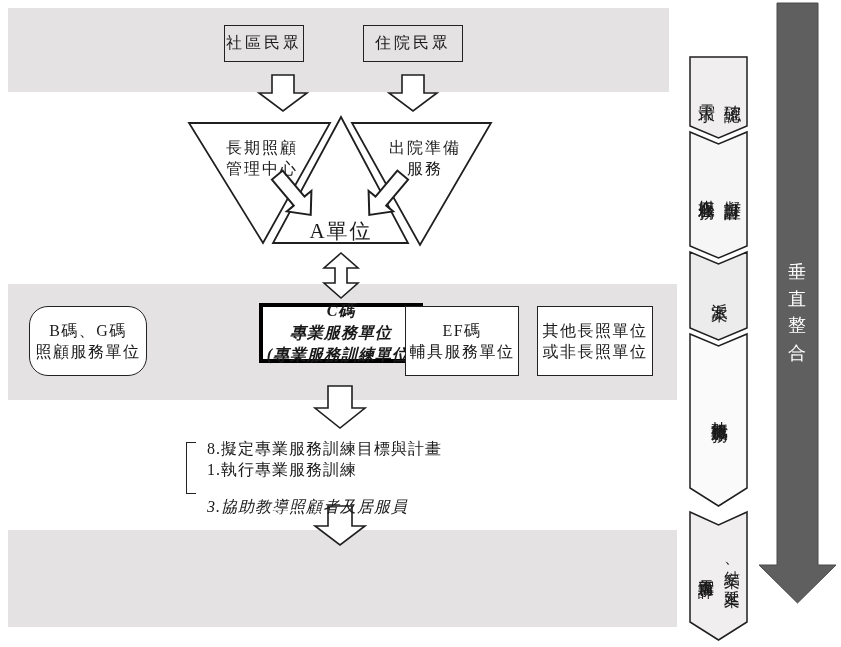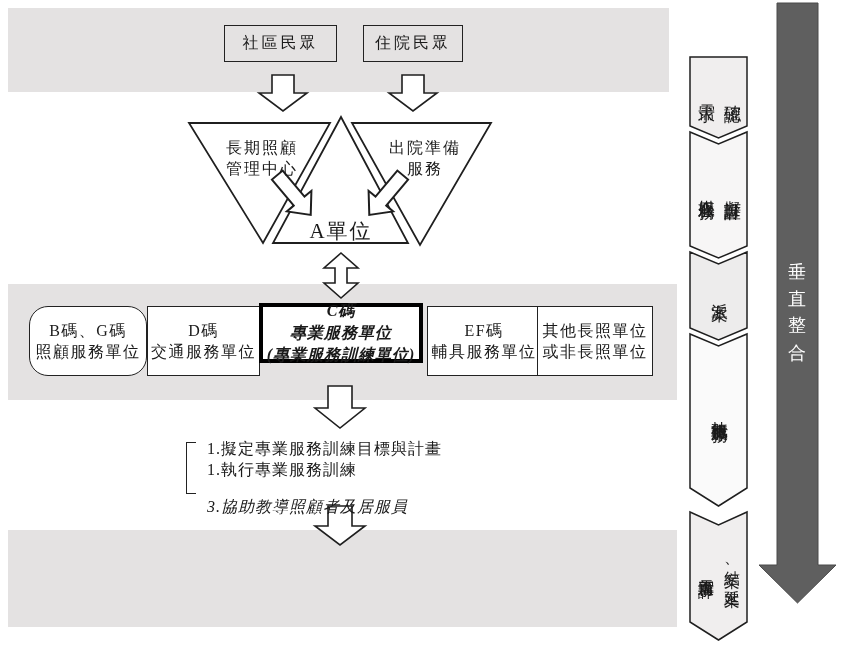--- a/index.html
+++ b/index.html
@@ -64,43 +64,41 @@
 
     <polygon points="690,57 747,57 747,126 718.5,138 690,126" fill="#f0eeee" stroke="#1f1f1f" stroke-width="1.5"></polygon>
     <polygon points="690,132 718.5,144 747,132 747,246 718.5,258 690,246" fill="#f7f6f6" stroke="#1f1f1f" stroke-width="1.5"></polygon>
     <polygon points="690,252 718.5,264 747,252 747,328 718.5,340 690,328" fill="#edecec" stroke="#1f1f1f" stroke-width="1.5"></polygon>
     <polygon points="690,334 718.5,346 747,334 747,488 718.5,506 690,488" fill="#fafafa" stroke="#1f1f1f" stroke-width="1.5"></polygon>
     <polygon points="690,512 718.5,525 747,512 747,622 718.5,640 690,622" fill="#f0eeee" stroke="#1f1f1f" stroke-width="1.5"></polygon>
 
     <polygon points="777,3 818,3 818,565 836,565 797.5,603 759,565 777,565" fill="#5f5f5f" stroke="#4a4a4a" stroke-width="1"></polygon>
   </svg>
 
-  <div class="cbox topbox" style="left:224px;top:25px;width:113px;height:37px;">社區民眾</div>
+  <div class="cbox topbox" style="left:224px;top:25px;width:80px;height:37px;">社區民眾</div>
   <div class="cbox topbox" style="left:363px;top:25px;width:100px;height:37px;">住院民眾</div>
 
   <div class="txt trilabel" style="left:200px;top:137px;width:124px;">長期照顧
 管理中心</div>
   <div class="txt trilabel" style="left:363px;top:137px;width:124px;">出院準備
 服務</div>
   <div class="txt hublabel" style="left:296px;top:217px;width:90px;">A單位</div>
 
   <div class="cbox unitbox" style="left:29px;top:306px;width:118px;height:70px;border-radius:19px;">B碼、G碼
 照顧服務單位</div>
-  <div class="cbox unitbox" style="left:147px;top:306px;width:113px;height:70px;">D碼
-交通服務單位</div>
   <div class="cbox unitbox em" style="left:259px;top:303px;width:164px;height:60px;font-style:italic;">C碼
 專業服務單位
 (專業服務訓練單位)</div>
-  <div class="cbox unitbox" style="left:427px;top:306px;width:114px;height:70px;">EF碼
+  <div class="cbox unitbox" style="left:405px;top:306px;width:114px;height:70px;">EF碼
 輔具服務單位</div>
   <div class="cbox unitbox" style="left:537px;top:306px;width:116px;height:70px;">其他長照單位
 或非長照單位</div>
 
   <div class="bracket" style="left:186px;top:442px;width:9px;height:50px;"></div>
-  <div class="txt tasks" style="left:207px;top:438px;width:300px;">1.擬定專業服務訓練目標與計畫</div>
+  <div class="txt tasks" style="left:207px;top:438px;width:300px;">8.擬定專業服務訓練目標與計畫</div>
   <div class="txt tasks" style="left:207px;top:459px;width:300px;">1.執行專業服務訓練</div>
   <div class="txt tasks" style="left:207px;top:496px;width:300px;font-style:italic;">3.協助教導照顧者及居服員</div>
 
 
   <div class="pipe-label" style="left:692px;top:57px;width:53px;height:69px;">確認
 需求</div>
   <div class="pipe-label" style="left:692px;top:132px;width:53px;height:114px;">擬訂計畫
 媒合服務</div>
   <div class="pipe-label" style="left:705px;top:252px;width:27px;height:76px;">派案</div>
   <div class="pipe-label" style="left:705px;top:336px;width:27px;height:150px;">執行專業服務</div>

